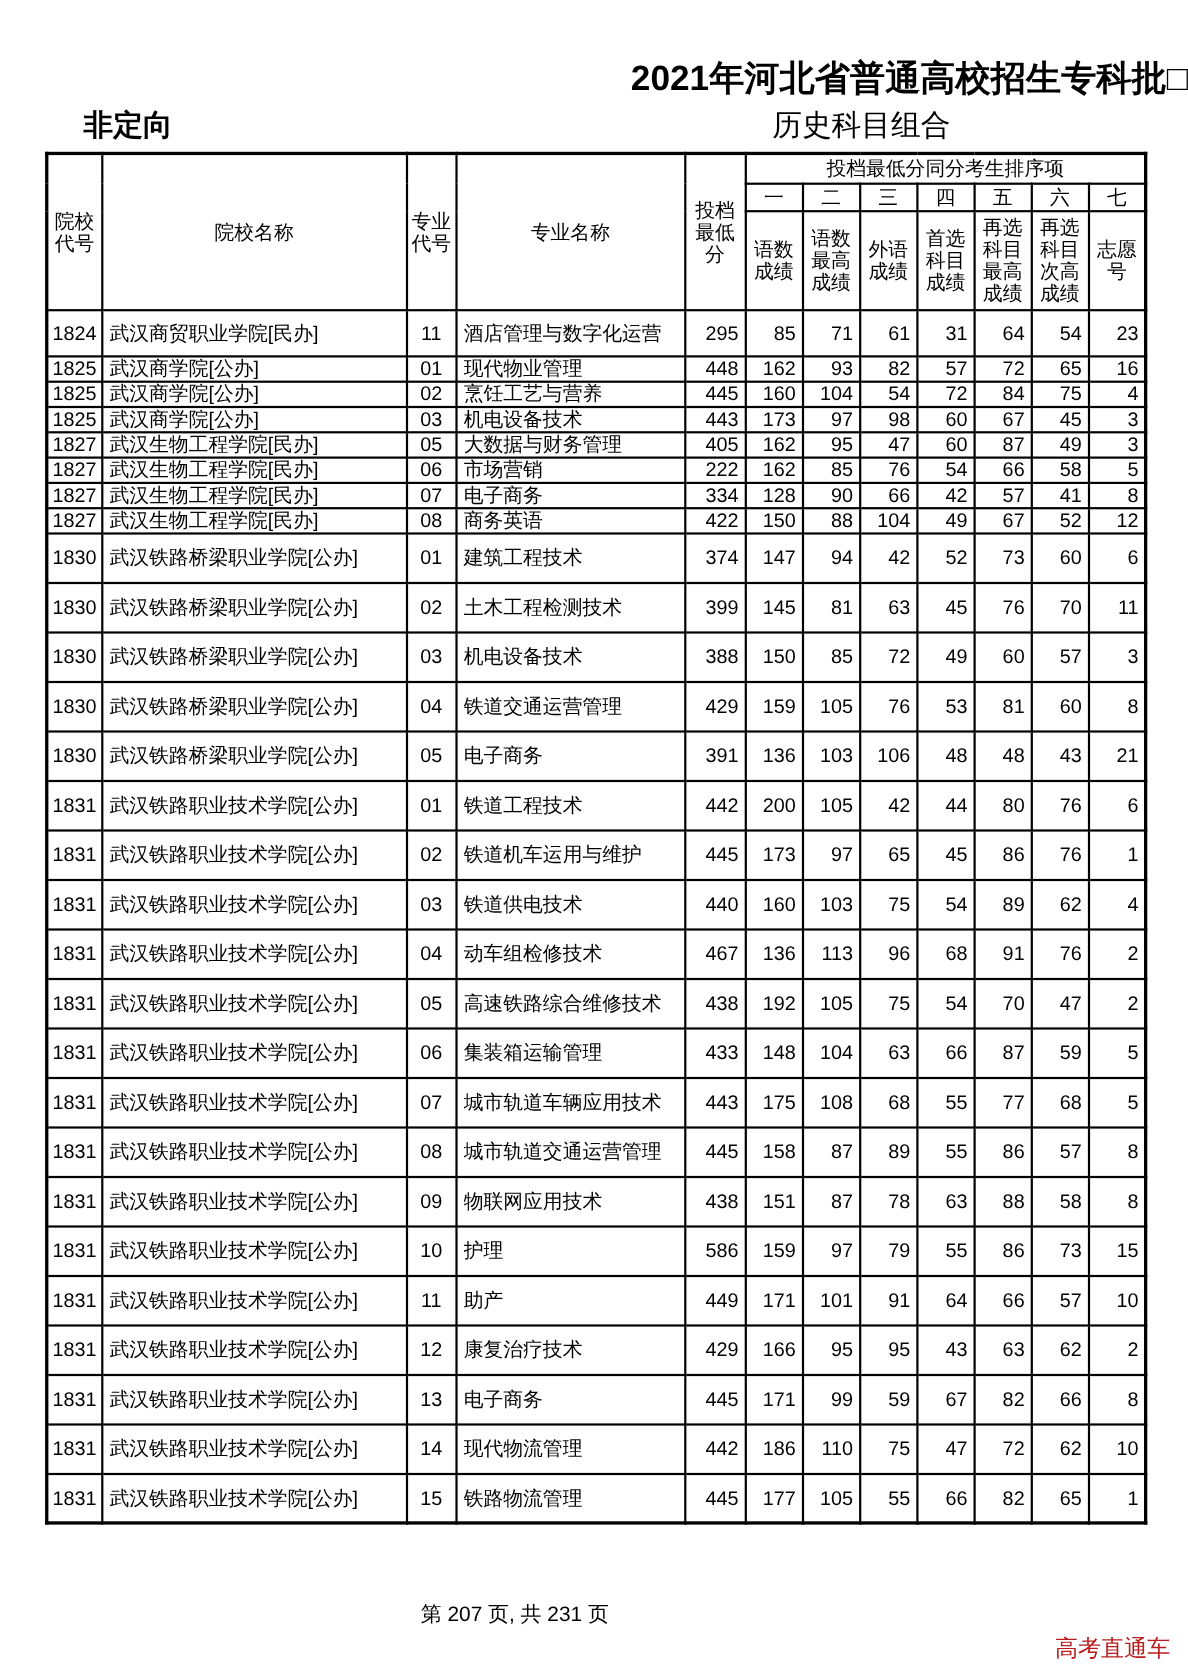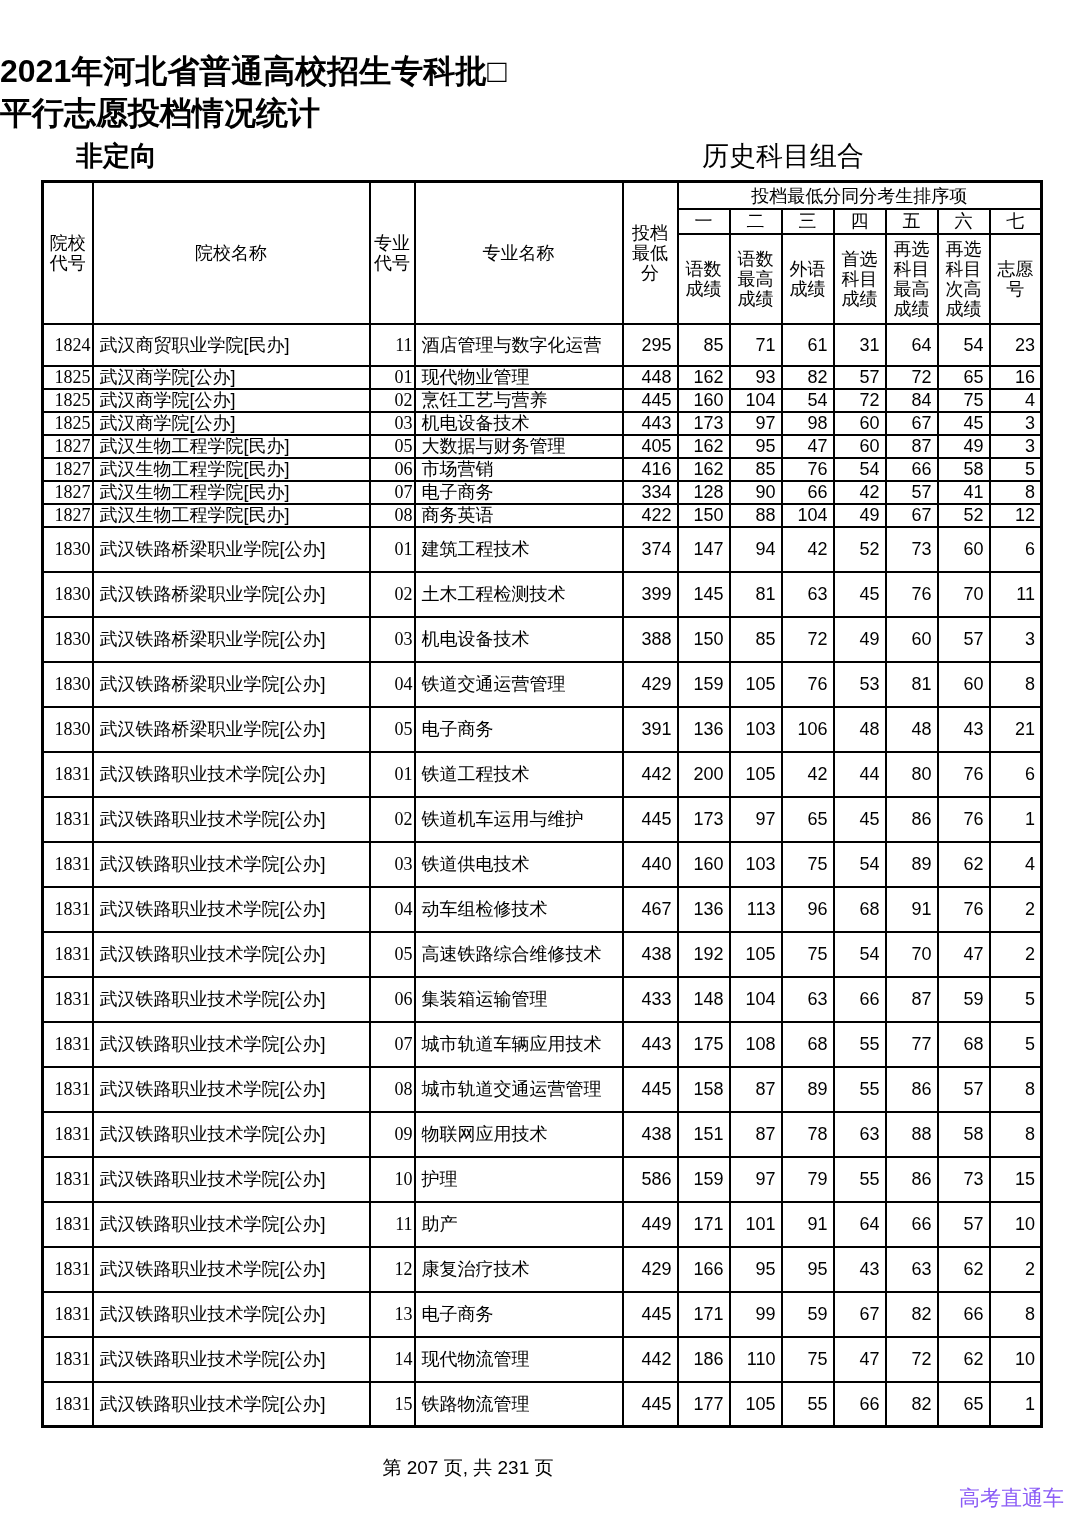--- a/index.html
+++ b/index.html
@@ -3,21 +3,21 @@
 <meta charset="utf-8">
 <style>
   * { margin:0; padding:0; box-sizing:border-box; }
   html,body { background:#ffffff; }
   body {
     width:1080px; height:1527px; position:relative;
     font-family:"Liberation Sans","DejaVu Sans",sans-serif;
     color:#000;
   }
   .doc-title {
-    padding-top:50px; text-align:left;
+    padding-top:50px; text-align:right;
     font-size:32px; font-weight:bold; line-height:1.32;
   }
   .subheader { position:relative; height:46px;margin-left:28px; }
   .subheader .left  { position:absolute; left:48px;  top:4px; font-size:27px; font-weight:bold; }
   .subheader .right { position:absolute; left:674px; top:4px; font-size:27px; font-weight:normal; }
 
   table.stat-table {
     margin-left:41px; width:996px;
     border-collapse:collapse; table-layout:fixed;
     border:3px solid #000;
@@ -35,45 +35,44 @@
 
   
   col.c-code  { width:50px; }
   col.c-sname { width:277px; }
   col.c-mcode { width:45px; }
   col.c-mname { width:208px; }
   col.c-score { width:55px; }
   col.c-tb    { width:52px; }
 
   
-  td.a-c { text-align:right; padding:0 1px;font-family:Liberation Serif, serif; }
+  td.a-c { text-align:center; padding:0 1px; }
   td.a-l { text-align:left;  padding:0 4px 0 6px;margin-top:16px; }
   td.a-r { text-align:right; padding:0 5px 0 1px; }
   td.major-name { padding-right:12px; }   
 
   
   tr.row-xl td { height:42px; line-height:20px; }
   tr.row-s  td { height:23px; line-height:21px; }
   tr.row-l  td { height:45px; line-height:20px; }
 
   .page-footer {
     position:absolute; left:0; top:1455px; width:936px;
     text-align:center; font-size:19px;
   }
   .watermark {
     position:absolute; right:16px; top:1484px;
-    font-size:21px; color:#8b5cf6;
+    font-size:21px; color:#b91c1c;
   }
 </style>
 </head>
 <body>
 
 <div class="doc-title">
   <div>2021年河北省普通高校招生专科批□</div>
-  <div>平行志愿投档情况统计</div>
 </div>
 
 <div class="subheader">
   <span class="left">非定向</span>
   <span class="right">历史科目组合</span>
 </div>
 
 <table class="stat-table">
   <colgroup>
     <col class="c-code">
@@ -186,21 +185,21 @@
         <td class="a-r">60</td>
         <td class="a-r">87</td>
         <td class="a-r">49</td>
         <td class="a-r">3</td>
       </tr>
       <tr class="row-s">
         <td class="a-c">1827</td>
         <td class="a-l">武汉生物工程学院[民办]</td>
         <td class="a-c">06</td>
         <td class="a-l major-name">市场营销</td>
-        <td class="a-r">416</td>
+        <td class="a-r">222</td>
         <td class="a-r">162</td>
         <td class="a-r">85</td>
         <td class="a-r">76</td>
         <td class="a-r">54</td>
         <td class="a-r">66</td>
         <td class="a-r">58</td>
         <td class="a-r">5</td>
       </tr>
       <tr class="row-s">
         <td class="a-c">1827</td>

